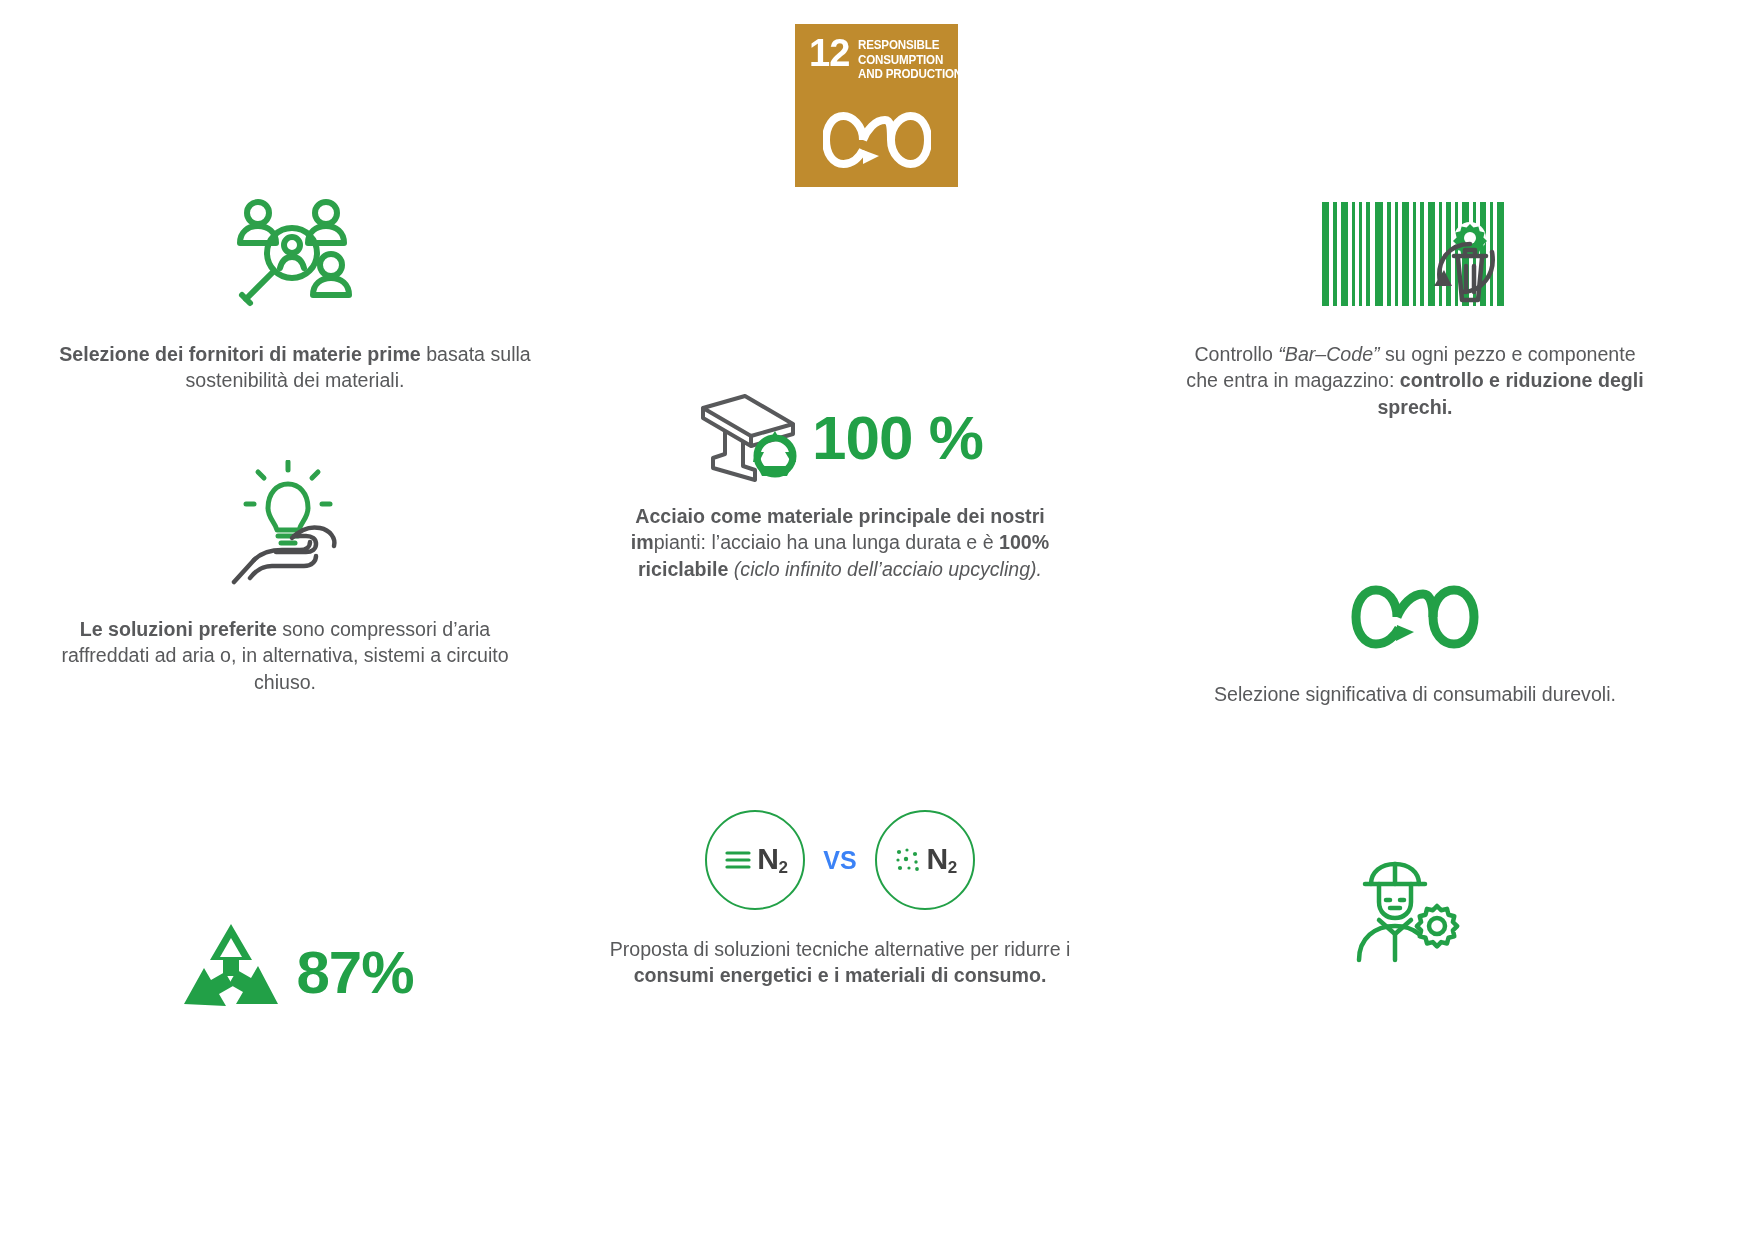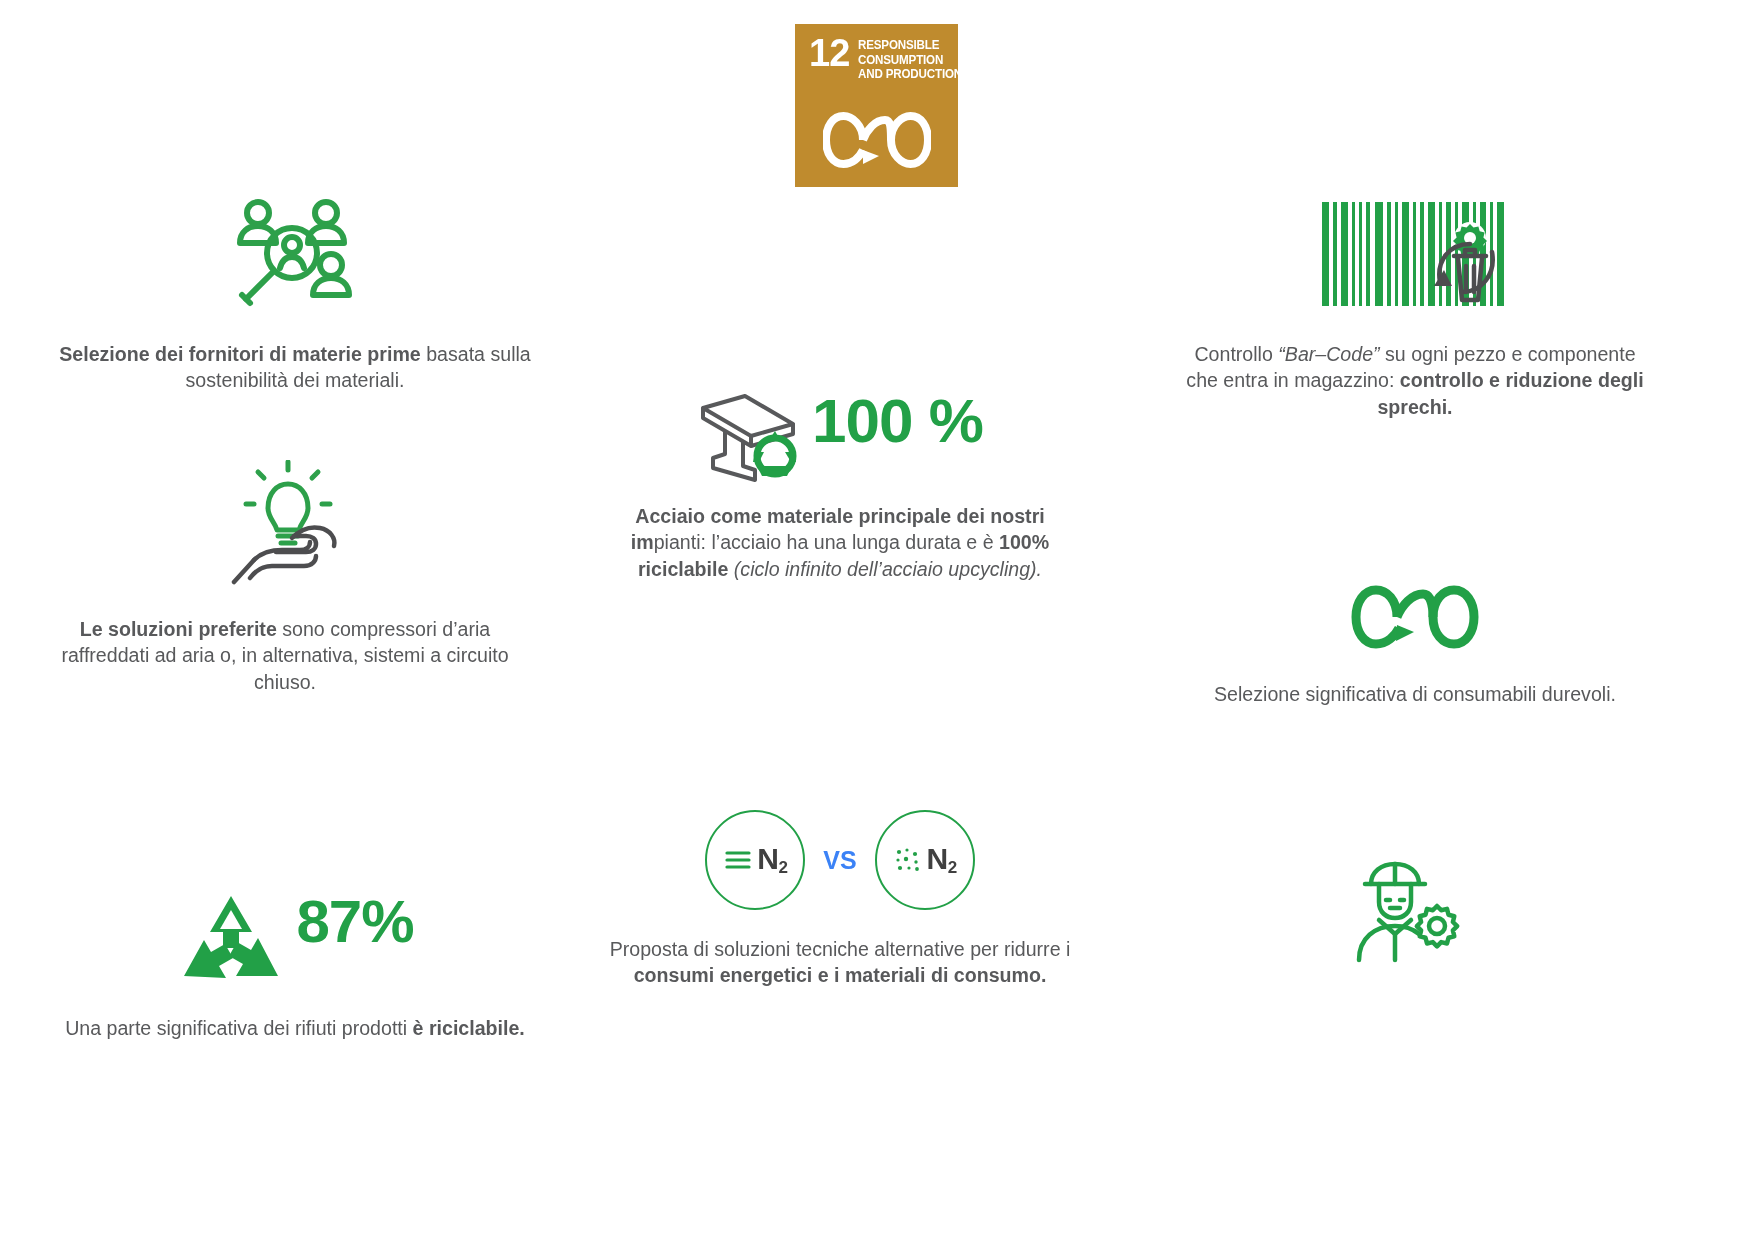--- a/index.html
+++ b/index.html
@@ -63,21 +63,21 @@
     color: #58595B;
     font-size: 19.6px;
     line-height: 1.34;
     text-align: center;
     font-family: "Liberation Sans", sans-serif;
   }
   .caption b { font-weight: bold; }
   .caption i { font-style: italic; }
 
   
-  .stat-row { display: flex; justify-content: center; gap: 10px; }
+  .stat-row { display: flex; align-items: center; justify-content: center; gap: 10px; }
   .stat-num {
     color: #22A047;
     font-weight: bold;
     font-size: 62px;
     line-height: 1;
     letter-spacing: -1px;
     font-family: "Liberation Sans", sans-serif;
   }
   .stat-num.small { font-size: 60px; }
 
@@ -101,21 +101,21 @@
   .vs-text {
     color: #3b82f6;
     font-weight: bold;
     font-size: 25px;
     font-family: "Liberation Sans", sans-serif;
   }
 
   
   #b-suppliers   { left: 35px;   top: 195px;  width: 520px; }
   #b-solutions   { left: 50px;   top: 460px;  width: 470px; }
-  #b-recycle     { left: 60px;   top: 892px;  width: 470px; }
+  #b-recycle     { left: 60px;   top: 920px;  width: 470px; }
   #b-steel       { left: 600px;  top: 390px;  width: 480px; }
   #b-nitrogen    { left: 600px;  top: 810px;  width: 480px; }
   #b-barcode     { left: 1180px; top: 200px;  width: 470px; }
   #b-durable     { left: 1180px; top: 580px;  width: 470px; }
   #b-service     { left: 1165px; top: 860px;  width: 490px; }
 
   .cap-gap { margin-top: 26px; }
   .cap-gap-s { margin-top: 18px; }
 </style>
 </head>
@@ -196,23 +196,20 @@
         <g fill="#22A047">
           <path d="M55 4 L76 40 L63 40 L63 56 L47 56 L47 40 L34 40 Z"></path>
           <path d="M8 84 L28 48 L35 60 L49 52 L57 66 L43 74 L50 86 Z"></path>
           <path d="M102 84 L60 84 L67 72 L53 64 L61 50 L75 58 L82 46 Z"></path>
         </g>
         <g fill="#ffffff">
           <path d="M55 18 L66 37 L44 37 Z"></path>
         </g>
       </svg>
       <div class="stat-num small">87%</div>
-    </div>
-    <div class="caption cap-gap-s">
-      <span>Una parte significativa dei rifiuti prodotti </span><b>è riciclabile.</b>
     </div>
   </div>
 
   <div class="block" id="b-steel">
     <div class="stat-row">
       <svg width="105" height="95" viewBox="0 0 105 95">
         <g fill="none" stroke="#58595B" stroke-width="4" stroke-linejoin="round">
           <path d="M6 18 L48 6 L96 34 L54 46 Z"></path>
           <path d="M6 18 L6 28 L54 56 L54 46"></path>
           <path d="M96 34 L96 44 L54 56"></path>

